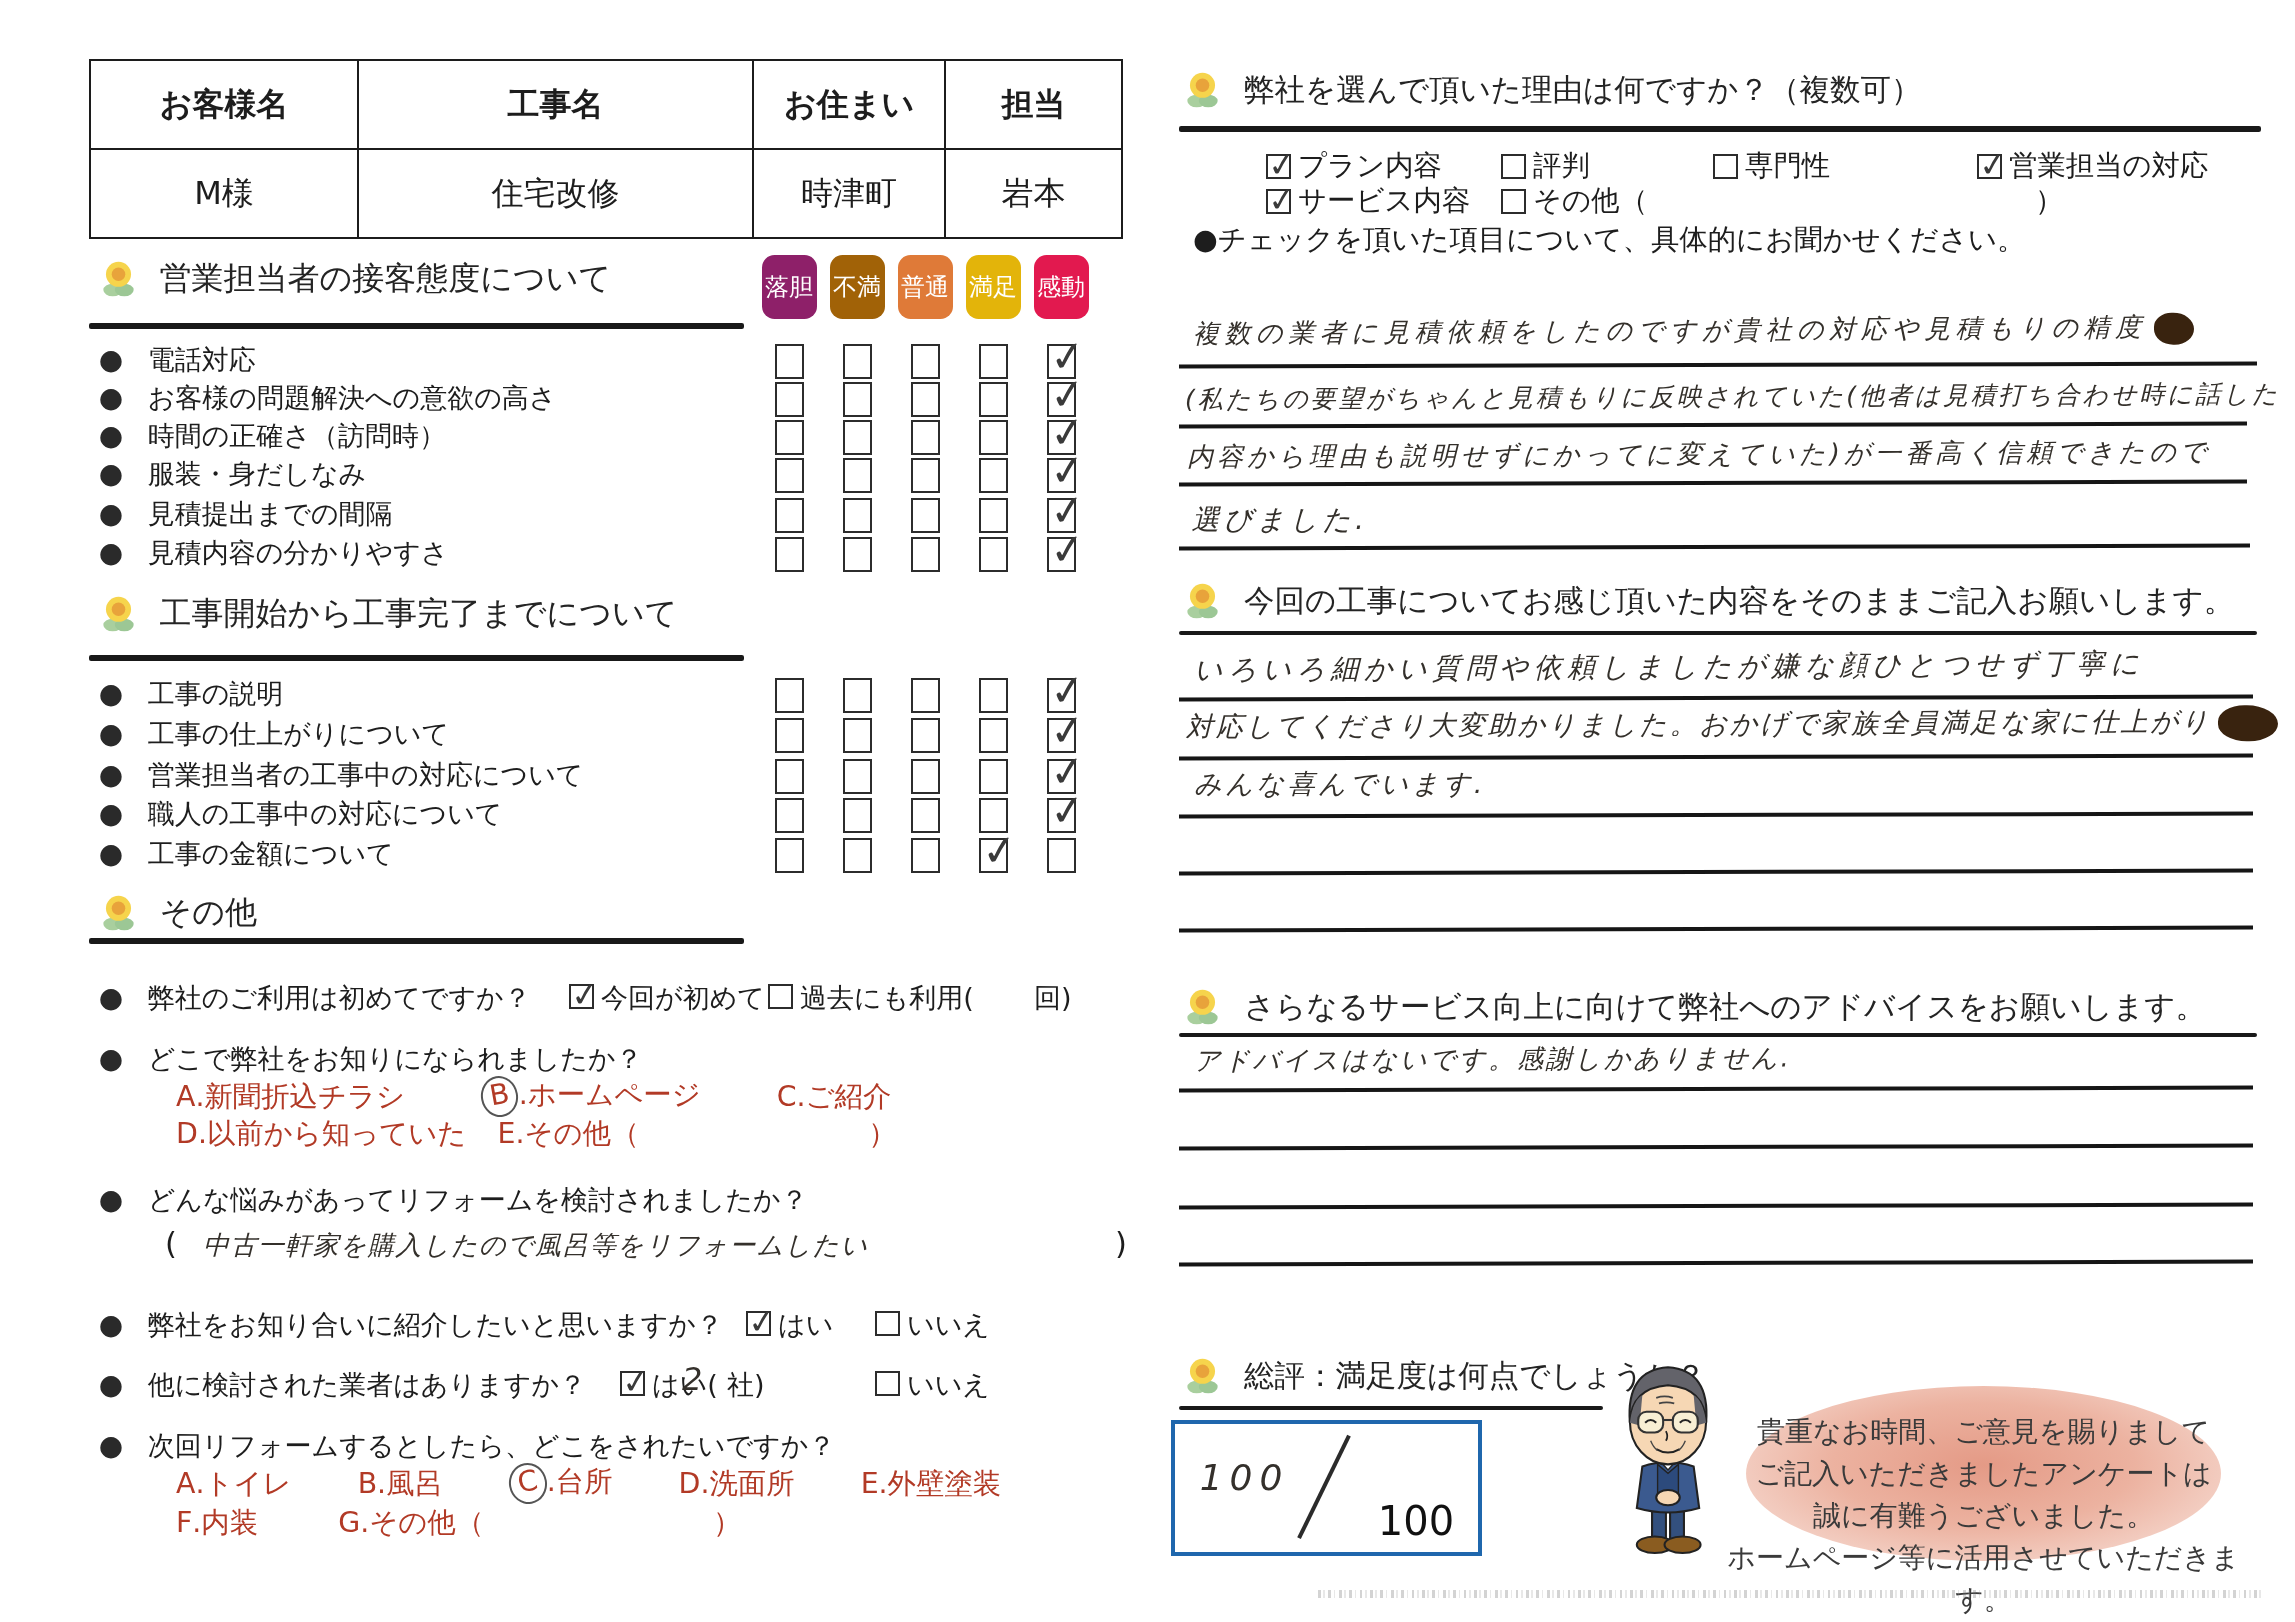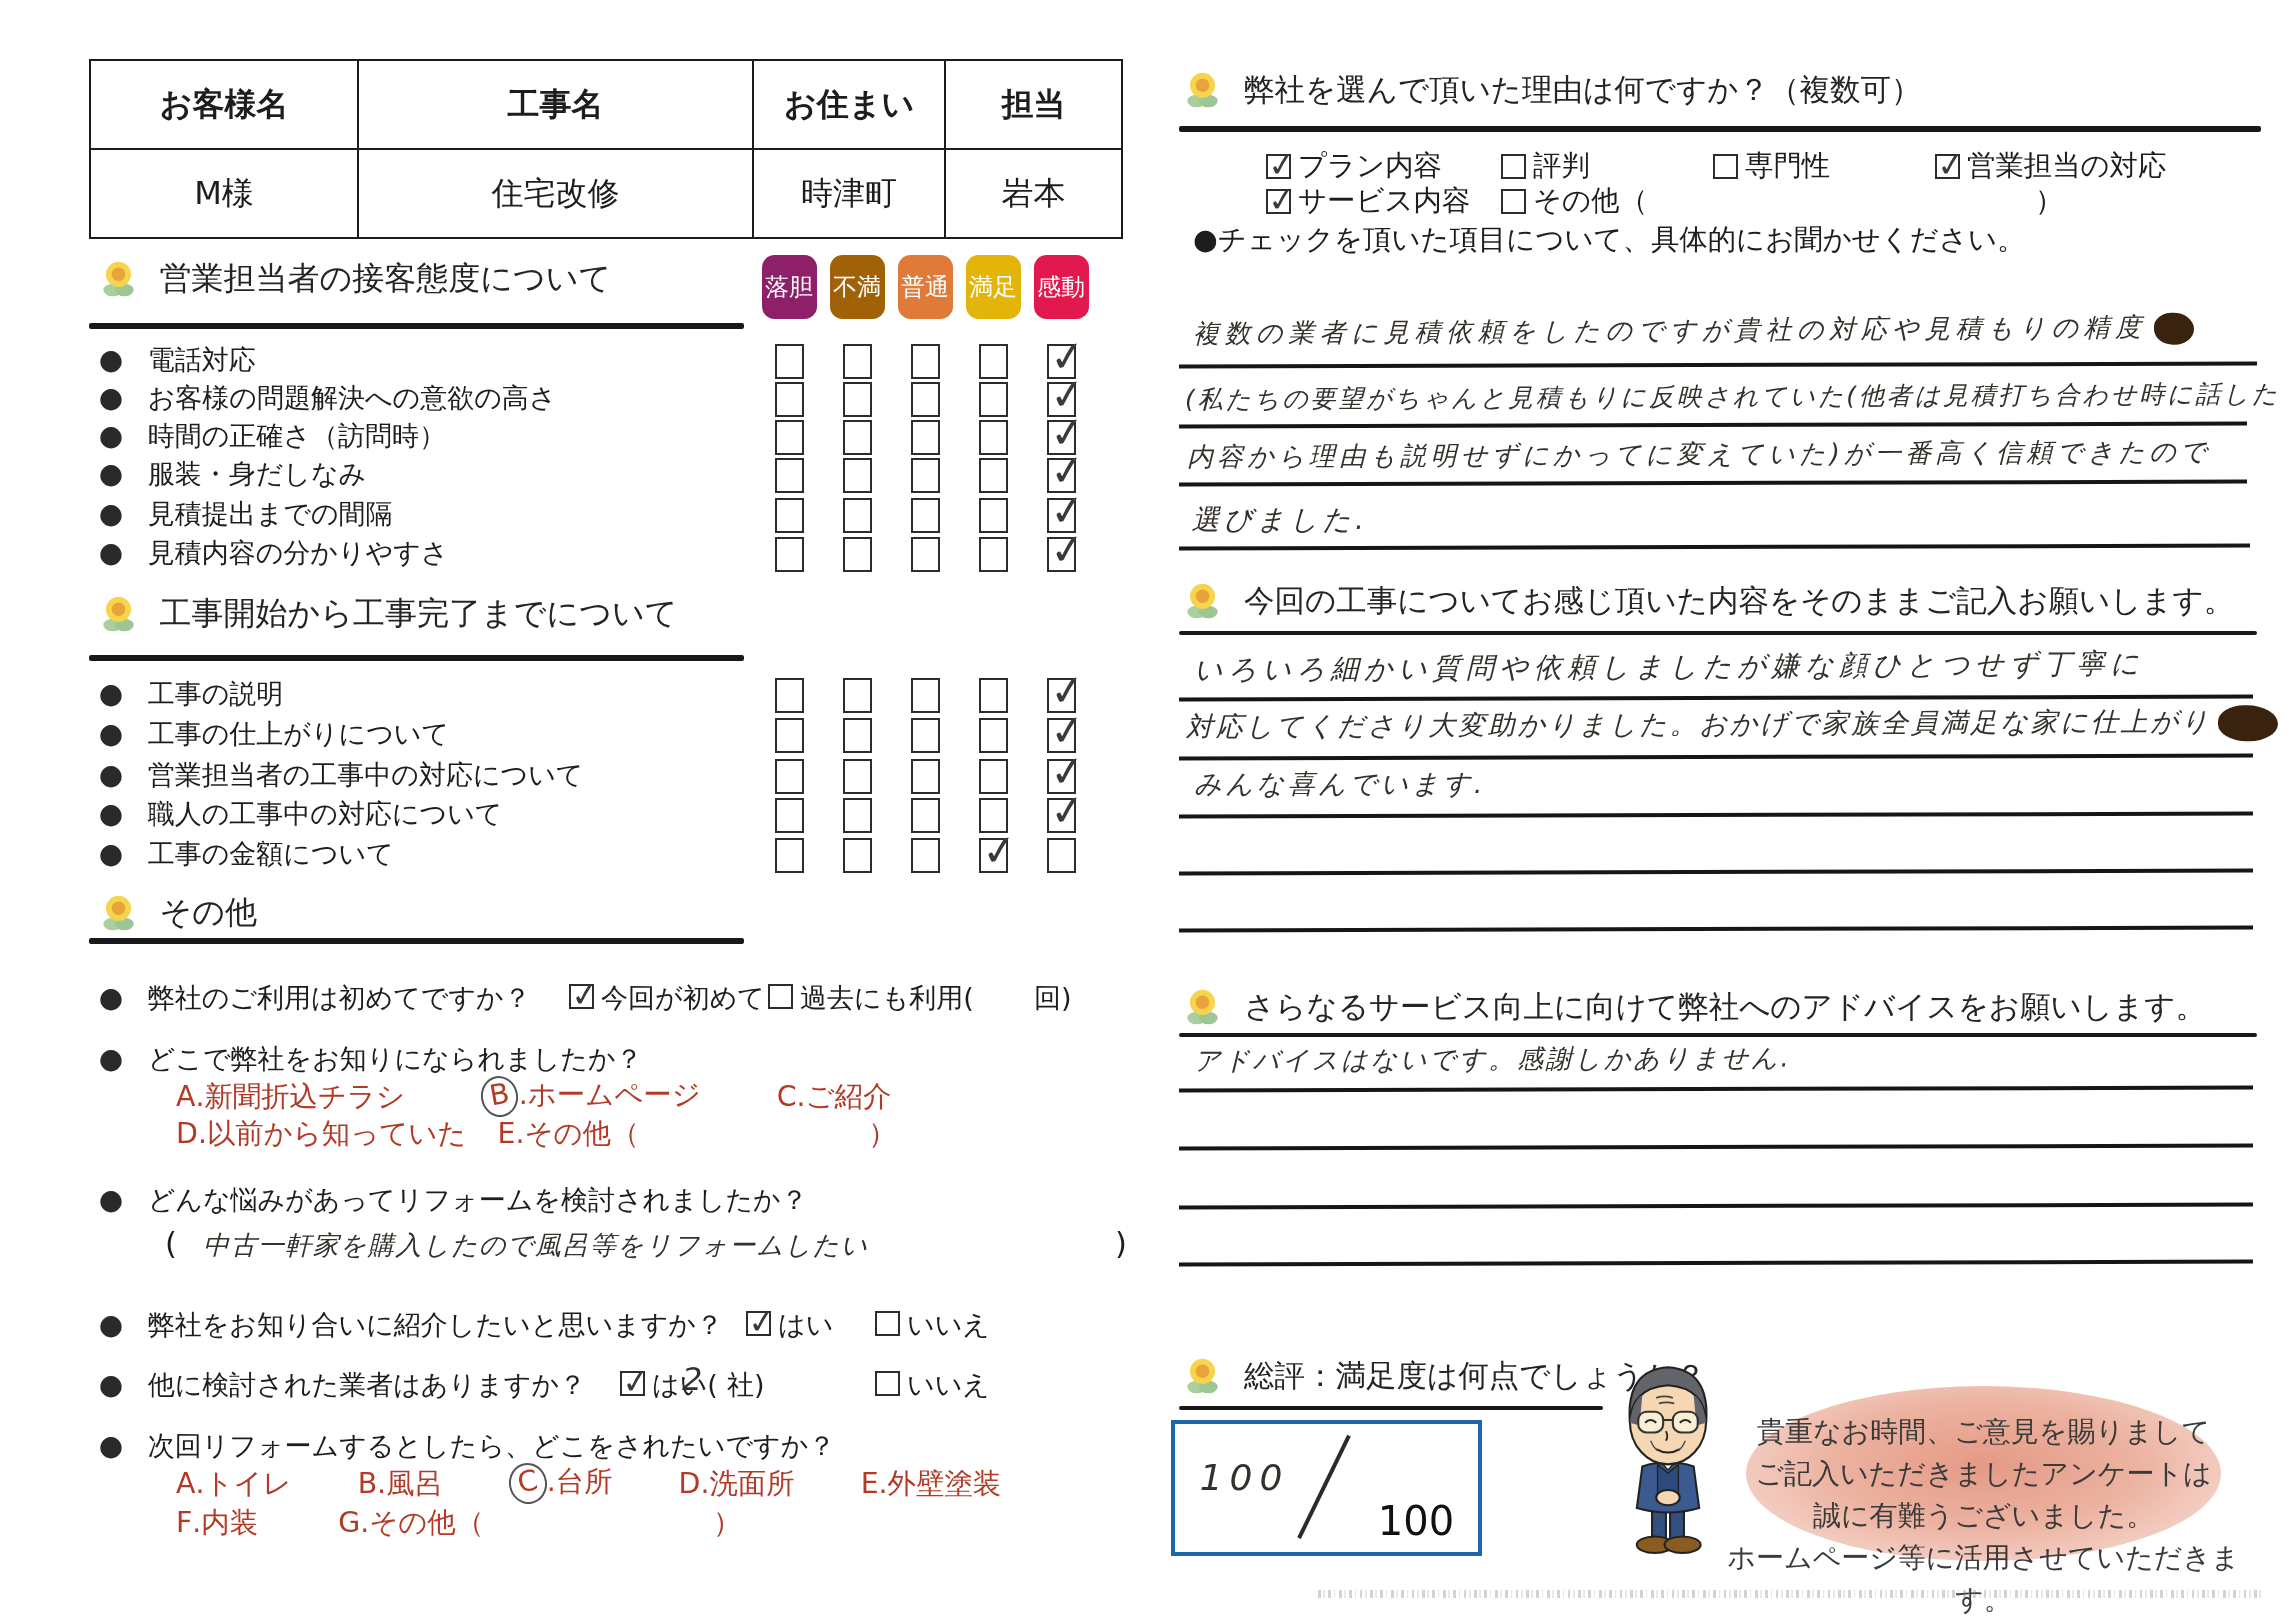--- a/index.html
+++ b/index.html
@@ -464,21 +464,21 @@
       <span>プラン内容</span>
   </div>
   <div class="ropt" style="left:322px;top:147px;">
     <span class="ibox"></span>
       <span>評判</span>
   </div>
   <div class="ropt" style="left:534px;top:147px;text-align:right;">
     <span class="ibox"></span>
       <span>専門性</span>
   </div>
-  <div class="ropt" style="left:724px;top:147px;padding-left:32px;">
+  <div class="ropt" style="left:766px;top:147px;padding-left:32px;">
     <span class="ibox on"></span>
       <span>営業担当の対応</span>
   </div>
   <div class="ropt" style="left:87px;top:182px;">
     <span class="ibox on"></span>
       <span>サービス内容</span>
   </div>
   <div class="ropt" style="left:322px;top:182px;">
     <span class="ibox"></span>
       <span>その他（</span>

